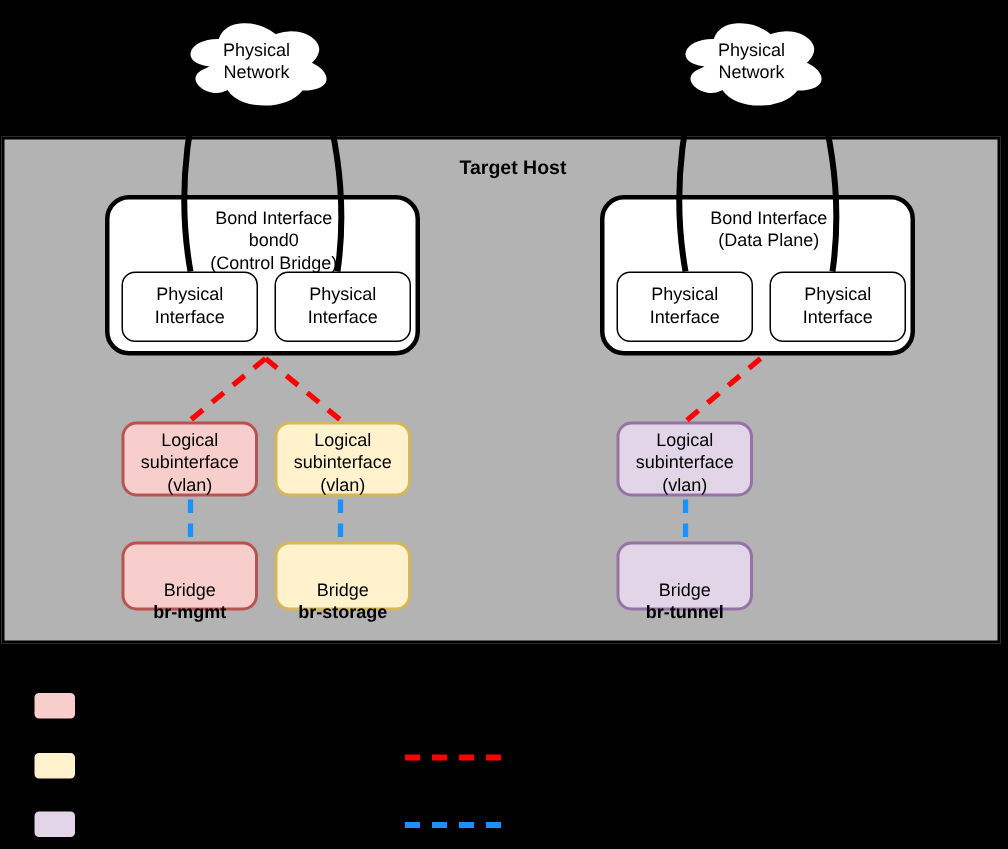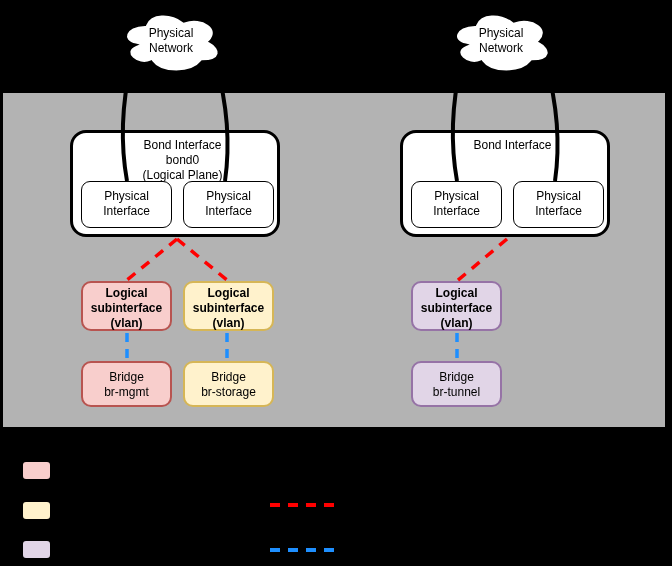--- a/index.html
+++ b/index.html
@@ -38,23 +38,23 @@
     background: #fff; border: 1.5px solid #000; border-radius: 9px;
     text-align: center; font-size: 12px; line-height: 15px; padding-top: 7px;
     z-index: 3;
   }
   .pi.p0 { left: 81px; }  .pi.p1 { left: 183px; }
   .pi.p2 { left: 411px; } .pi.p3 { left: 513px; }
   .node {
     position: absolute; width: 91px; border: 2px solid; border-radius: 10px;
     text-align: center; font-size: 12px; line-height: 15px; z-index: 2;
   }
-  .sub    { top: 281px; height: 50px; padding-top: 3px; font-weight: bold; }
-  .bridge { top: 361px; height: 46px; padding-top: 7px; }
-  .node .bname { font-weight: normal; }
+  .sub    { top: 281px; height: 50px; padding-top: 3px; }
+  .bridge { top: 361px; height: 46px; padding-top: 23px; }
+  .node .bname { font-weight: bold; }
   .c0 { left: 81px; }  .c1 { left: 183px; } .c2 { left: 411px; }
   .scheme-pink   { background: #f8cecc; border-color: #b85450; }
   .scheme-yellow { background: #fff2cc; border-color: #d6b656; }
   .scheme-purple { background: #e1d5e7; border-color: #9673a6; }
   .overlay {
     position: absolute; left: 0; top: 0; width: 672px; height: 566px;
     z-index: 5; pointer-events: none;
   }
   .legend-swatch {
     position: absolute; left: 21px; width: 31px; height: 21px;
@@ -62,46 +62,48 @@
   }
   .ls0 { top: 460px; } .ls1 { top: 500px; } .ls2 { top: 539px; }
   span { display: block; }
 </style>
 </head>
 <body>
 
 <div class="canvas">
 
   <div class="host"></div>
+  <div class="host-label">Target Host</div>
 
   <div class="cloud-label left">
     <span>Physical</span>
     <span>Network</span>
   </div>
   <div class="cloud-label right">
     <span>Physical</span>
     <span>Network</span>
   </div>
 
   <div class="bond b0">
     <span>Bond Interface</span>
     <span class="bname">bond0</span>
-    <span>(Logical Plane)</span>
+    <span>(Control Bridge)</span>
   </div>
   <div class="pi p0">
     <span>Physical</span>
     <span>Interface</span>
   </div>
   <div class="pi p1">
     <span>Physical</span>
     <span>Interface</span>
   </div>
 
   <div class="bond b1">
     <span>Bond Interface</span>
+    <span>(Data Plane)</span>
   </div>
   <div class="pi p2">
     <span>Physical</span>
     <span>Interface</span>
   </div>
   <div class="pi p3">
     <span>Physical</span>
     <span>Interface</span>
   </div>
 

